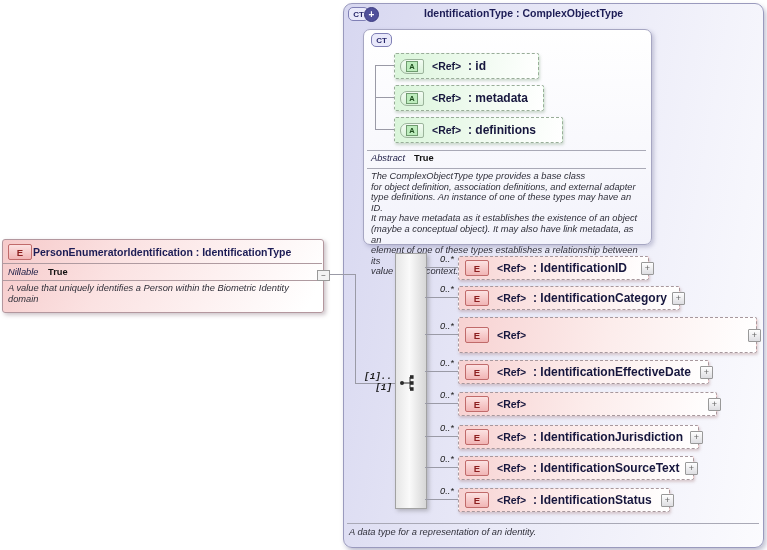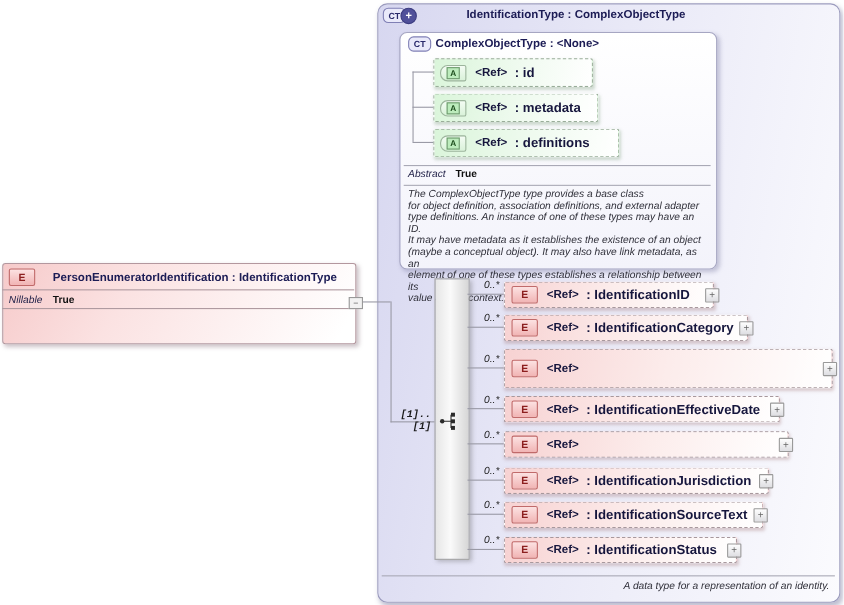--- a/index.html
+++ b/index.html
@@ -81,21 +81,20 @@
 
   <div class="abs bigbox"></div>
   <div class="abs ctplus" style="left:348px;top:7px;">
     <span class="cticon">CT</span>
     <span class="pluscircle">+</span>
   </div>
   <div class="abs title" style="left:383px;top:7px;margin-left:41px;">IdentificationType : ComplexObjectType</div>
 
   <div class="abs innerbox"></div>
   <span class="abs cticon" style="left:371px;top:33px;">CT</span>
-  <div class="abs title" style="left:396px;top:34px;">ComplexObjectType : &lt;None&gt;</div>
 
   <div class="abs vline" style="left:375px;top:65px;height:64px;"></div>
   <div class="abs hline" style="left:375px;top:65px;width:19px;"></div>
   <div class="abs hline" style="left:375px;top:97px;width:19px;"></div>
   <div class="abs hline" style="left:375px;top:129px;width:19px;"></div>
 
   <div class="abs abox a1">
     <span class="aicon">
         <span class="asq">A</span>
       </span>
@@ -124,25 +123,26 @@
   <div class="abs annot" style="left:371px;top:171px;width:274px;">The ComplexObjectType type provides a base class
 for object definition, association definitions, and external adapter
 type definitions. An instance of one of these types may have an ID.
 It may have metadata as it establishes the existence of an object
 (maybe a conceptual object). It may also have link metadata, as an
 element of one of these types establishes a relationship between its
 value and its context.</div>
 
   <div class="abs leftbox"></div>
   <span class="abs eicon" style="left:8px;top:244px;">E</span>
-  <div class="abs title" style="left:36px;top:246px;padding-left:12px;">PersonEnumeratorIdentification : IdentificationType</div>
+  <div class="abs title" style="left:21px;top:246px;padding-left:12px;">PersonEnumeratorIdentification : IdentificationType</div>
   <div class="abs sep" style="left:2px;top:263px;width:320px;background:#af9aa0;"></div>
   <span class="abs proplbl" style="left:8px;top:267px;">Nillable</span>
   <span class="abs propval" style="left:48px;top:267px;">True</span>
   <div class="abs sep" style="left:2px;top:280px;width:320px;background:#af9aa0;"></div>
+  <div class="abs annot" style="left:8px;top:283px;width:308px;">A value that uniquely identifies a Person within the Biometric Identity domain</div>
 
   <div class="abs hline" style="left:322px;top:274px;width:33px;"></div>
   <div class="abs minusbox" style="left:317px;top:270px;">−</div>
   <div class="abs vline" style="left:355px;top:274px;height:110px;"></div>
   <div class="abs hline" style="left:355px;top:383px;width:40px;"></div>
   <div class="abs card" style="left:352px;top:371px;width:40px;font-family:Liberation Mono, monospace;">[1]..[1]</div>
 
   <div class="abs seqbar"></div>
   <svg class="abs" style="left:398px;top:373px;" width="22" height="20" viewBox="0 0 22 20">
     <circle cx="4" cy="10" r="2" fill="#2a2a2a"></circle>
@@ -212,15 +212,15 @@
   <div class="abs plusbox" style="left:641px;top:262px;">+</div>
   <div class="abs plusbox" style="left:672px;top:292px;">+</div>
   <div class="abs plusbox" style="left:748px;top:329px;">+</div>
   <div class="abs plusbox" style="left:700px;top:366px;">+</div>
   <div class="abs plusbox" style="left:708px;top:398px;">+</div>
   <div class="abs plusbox" style="left:690px;top:431px;">+</div>
   <div class="abs plusbox" style="left:685px;top:462px;">+</div>
   <div class="abs plusbox" style="left:661px;top:494px;">+</div>
 
   <div class="abs sep" style="left:347px;top:523px;width:412px;"></div>
-  <div class="abs annot" style="left:349px;top:527px;width:405px;text-align:right;">A data type for a representation of an identity.</div>
+  <div class="abs annot" style="left:349px;top:527px;width:405px;">A data type for a representation of an identity.</div>
 
 </div>
 
 </body></html>

